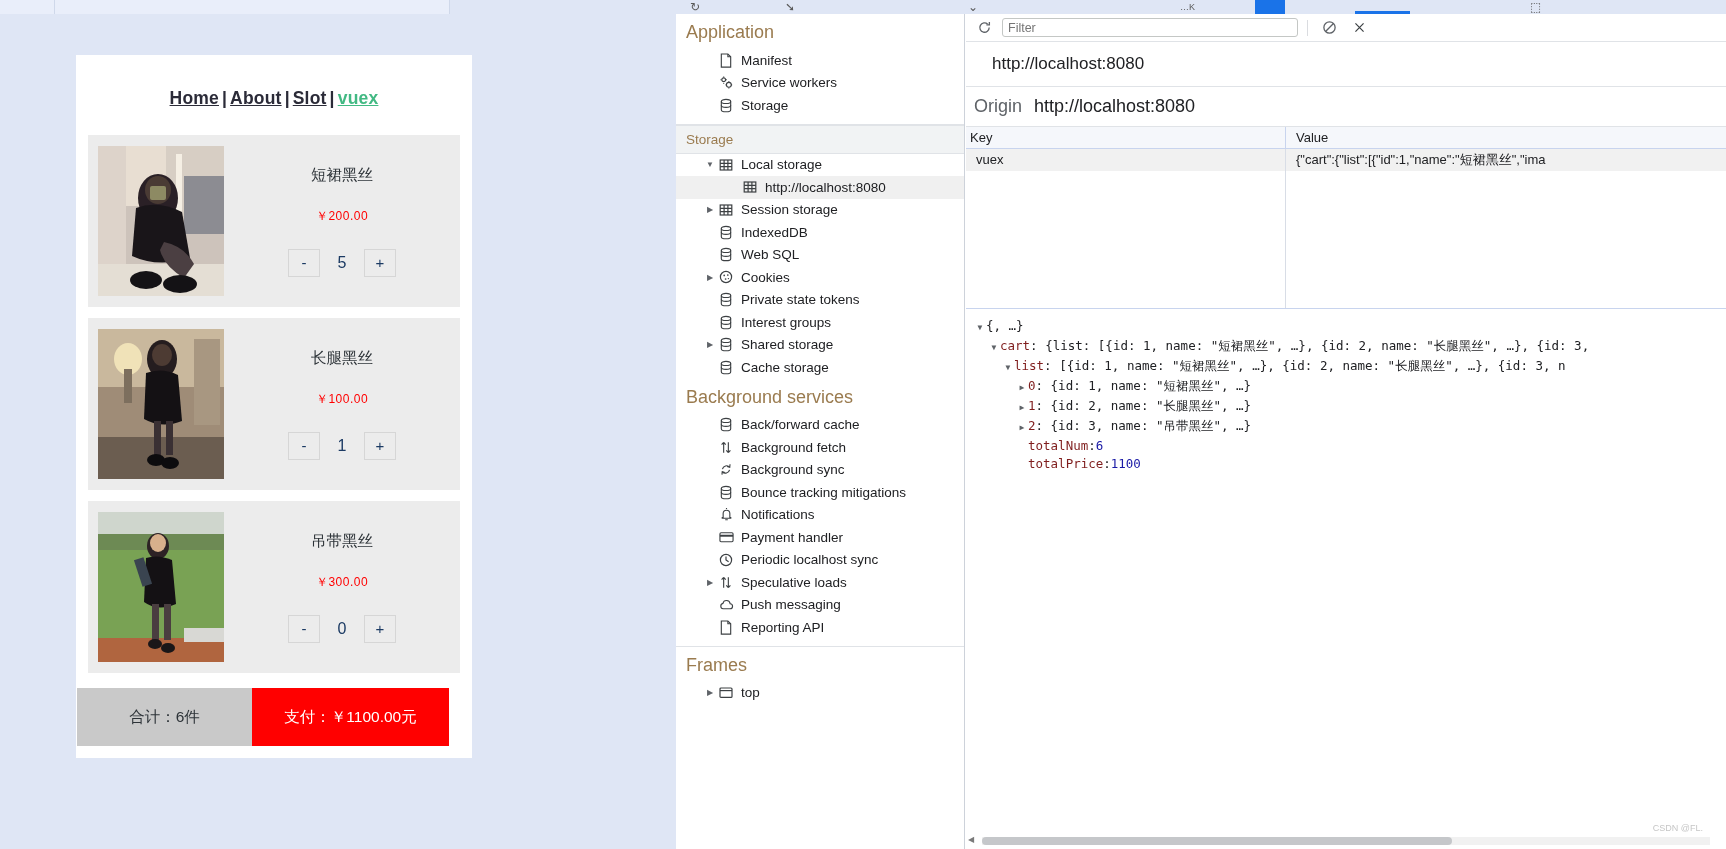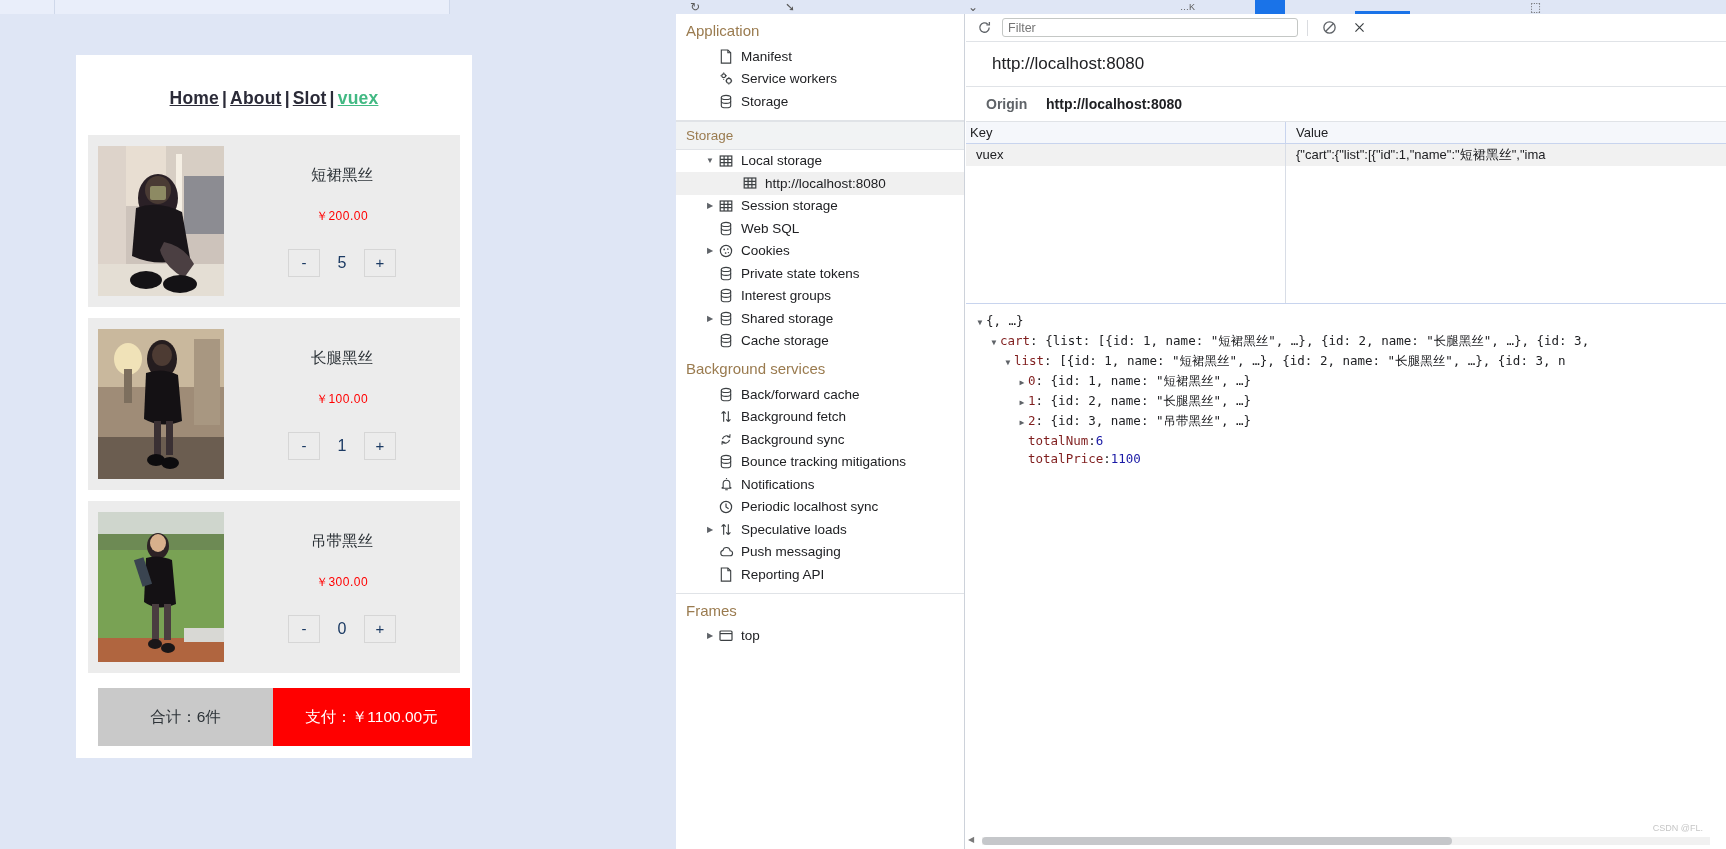--- a/index.html
+++ b/index.html
@@ -74,21 +74,21 @@
     background: #ececec;
     color: #1b3a63;
     font-size: 15px;
     line-height: 26px;
     text-align: center;
     cursor: pointer;
   }
   .step-count { font-size: 16px; color: #1b3a63; min-width: 16px; text-align: center; }
 
   .checkout-bar {
-    position: absolute; left: 22px; bottom: 12px;
+    position: absolute; left: 1px; bottom: 12px;
     width: 372px; height: 58px;
     display: flex;
   }
   .total-count {
     flex: 1 1 auto;
     background: #c9c9c9;
     color: #2d3338;
     font-size: 15.5px;
     display: flex; align-items: center; justify-content: center;
   }
@@ -108,21 +108,21 @@
     background: #ffffff;
     border-right: 1px solid #cdd2da;
     font-size: 13.5px;
     color: #202124;
     overflow: hidden;
   }
   .dt-group-title {
     padding: 8px 0 6px 10px;
     color: #8a6d3b;
     color: #9a7b4f;
-    font-size: 15px;
+    font-size: 18px;
   }
   .dt-section-header {
     background: #f1f3f4;
     border-top: 1px solid #e0e3e7;
     border-bottom: 1px solid #e0e3e7;
     padding: 6px 0 6px 10px;
     color: #9a7b4f;
     font-size: 13.5px;
   }
   .dt-row {
@@ -180,24 +180,23 @@
   .tb-sep { width: 1px; height: 16px; background: #dadce0; margin: 0 3px; }
 
   .origin-title {
     padding: 12px 0 12px 26px;
     font-size: 17px;
     color: #202124;
     border-bottom: 1px solid #e0e3e7;
   }
   .origin-row {
     display: flex; align-items: center;
-    padding: 9px 0 9px 20px;
-    font-size: 14px;
+    padding: 9px 0 9px 8px;
+    font-size: 18px;
     border-bottom: 1px solid #e0e3e7;
-    font-weight: bold;
   }
   .origin-key { color: #5f6368; width: 60px; }
   .origin-val { color: #202124; }
 
   .kv-table { width: 100%; }
   .kv-head {
     display: flex;
     height: 22px;
     background: #f5f7fb;
     border-bottom: 1px solid #c8d4ee;
@@ -448,20 +447,31 @@
       </div>
       <div class="dt-row indent1">
         <span class="twisty blank">▶</span>
         <span class="dt-ico">
           <svg width="14" height="15" viewBox="0 0 14 16">
             <ellipse cx="7" cy="3.6" rx="5" ry="2.2" stroke="#3c4043" fill="none" stroke-width="1.2"></ellipse>
             <path d="M2 3.6v8.8c0 1.2 2.2 2.2 5 2.2s5-1 5-2.2V3.6" stroke="#3c4043" fill="none" stroke-width="1.2"></path>
             <path d="M2 7.8c0 1.2 2.2 2.2 5 2.2s5-1 5-2.2" stroke="#3c4043" fill="none" stroke-width="1.2"></path>
           </svg>
         </span>
+        <span class="dt-label">IndexedDB</span>
+      </div>
+      <div class="dt-row indent1">
+        <span class="twisty blank">▶</span>
+        <span class="dt-ico">
+          <svg width="14" height="15" viewBox="0 0 14 16">
+            <ellipse cx="7" cy="3.6" rx="5" ry="2.2" stroke="#3c4043" fill="none" stroke-width="1.2"></ellipse>
+            <path d="M2 3.6v8.8c0 1.2 2.2 2.2 5 2.2s5-1 5-2.2V3.6" stroke="#3c4043" fill="none" stroke-width="1.2"></path>
+            <path d="M2 7.8c0 1.2 2.2 2.2 5 2.2s5-1 5-2.2" stroke="#3c4043" fill="none" stroke-width="1.2"></path>
+          </svg>
+        </span>
         <span class="dt-label">Web SQL</span>
       </div>
       <div class="dt-row indent1">
         <span class="twisty">▶</span>
         <span class="dt-ico">
           <svg width="14" height="14" viewBox="0 0 14 14">
             <circle cx="7" cy="7" r="5.6" stroke="#3c4043" fill="none" stroke-width="1.2"></circle>
             <circle cx="5.2" cy="5.4" r=".85" fill="#3c4043"></circle>
             <circle cx="8.8" cy="5" r=".85" fill="#3c4043"></circle>
             <circle cx="6.6" cy="9" r=".85" fill="#3c4043"></circle>
@@ -560,20 +570,30 @@
       </div>
       <div class="dt-row indent1">
         <span class="twisty blank">▶</span>
         <span class="dt-ico">
           <svg width="13" height="15" viewBox="0 0 14 16">
             <path d="M3.4 11.4V7a3.6 3.6 0 0 1 7.2 0v4.4h1V12H2.4v-.6z" stroke="#3c4043" fill="none" stroke-width="1.2"></path>
             <path d="M7 2.2V1M5.6 13.6h2.8" stroke="#3c4043" fill="none" stroke-width="1.2"></path>
           </svg>
         </span>
         <span class="dt-label">Notifications</span>
+      </div>
+      <div class="dt-row indent1">
+        <span class="twisty blank">▶</span>
+        <span class="dt-ico">
+          <svg width="15" height="12" viewBox="0 0 16 12">
+            <rect x="1" y="1.5" width="14" height="9.5" rx="1.2" stroke="#3c4043" fill="none" stroke-width="1.2"></rect>
+            <rect x="1" y="3.6" width="14" height="2.1" fill="#3c4043"></rect>
+          </svg>
+        </span>
+        <span class="dt-label">Payment handler</span>
       </div>
       <div class="dt-row indent1">
         <span class="twisty blank">▶</span>
         <span class="dt-ico">
           <svg width="14" height="14" viewBox="0 0 14 14">
             <circle cx="7" cy="7" r="5.6" stroke="#3c4043" fill="none" stroke-width="1.2"></circle>
             <path d="M7 3.6V7l2.6 1.8" stroke="#3c4043" fill="none" stroke-width="1.2"></path>
           </svg>
         </span>
         <span class="dt-label">Periodic localhost sync</span>

